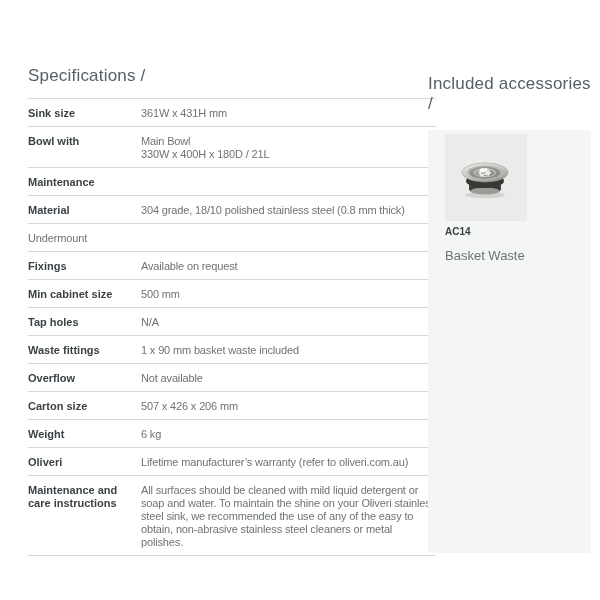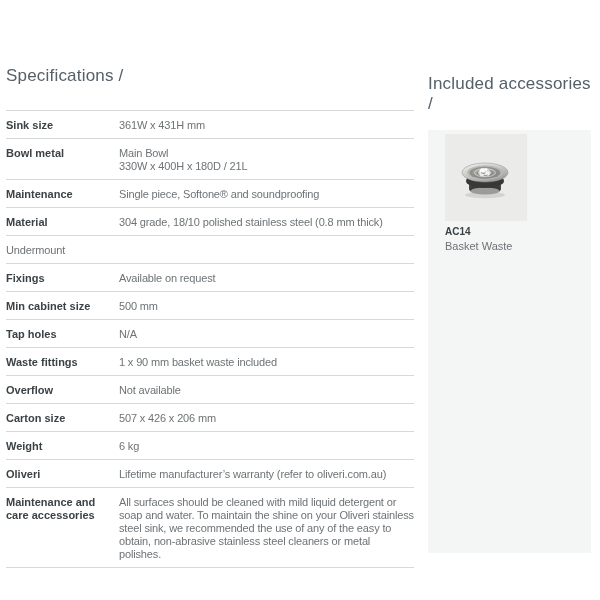--- a/index.html
+++ b/index.html
@@ -4,62 +4,61 @@
 <style>
   * { margin:0; padding:0; box-sizing:border-box; }
   html,body { width:600px; height:600px; }
   body {
     background:#ffffff;
     font-family:"Liberation Sans", sans-serif;
     position:relative;
     overflow:hidden;
     color:#3b4246;
   }
-  .col-left { position:absolute; left:6px; top:66px; width:408px; }
+  .col-left { position:absolute; left:28px; top:66px; width:408px; }
   .col-right { position:absolute; left:428px; top:74px; width:164px; }
   .section-heading {
     font-size:17px; line-height:20px; font-weight:400;
     color:#566069; letter-spacing:0.2px;
   }
-  .spec-table { margin-top:24px; border-bottom:1px solid #d7d9d9; }
+  .spec-table { margin-top:12px; border-bottom:1px solid #d7d9d9; }
   .spec-row { display:flex; border-top:1px solid #d7d9d9; padding:8px 0 6px; }
   .spec-label {
     width:113px; flex:0 0 113px; padding-right:6px;
     font-size:11px; line-height:13px; font-weight:bold; color:#3b4246;
   }
   .spec-value {
     flex:1; font-size:11px; line-height:13px; color:#6d7376;
     white-space:pre-line; letter-spacing:-0.15px;
   }
   .acc-panel {
     margin-top:16px; width:163px; height:423px;
     background:#f4f5f5; padding:4px 0 0 17px;
   }
   .acc-tile { width:82px; height:87px; background:#ebebea; display:block; }
   .acc-code { margin-top:5px; font-size:10px; line-height:12px; font-weight:bold; color:#3b4246; }
-  .acc-name { margin-top:2px; font-size:11px; line-height:12px; color:#6d7376; }
+  .acc-name { margin-top:12px; font-size:13px; line-height:12px; color:#6d7376; }
 </style>
 </head>
 <body>
 
 <div class="col-left">
   <div class="section-heading">Specifications /</div>
   <div class="spec-table">
     <div class="spec-row">
       <div class="spec-label">Sink size</div>
       <div class="spec-value">361W x 431H mm</div>
     </div>
     <div class="spec-row">
-      <div class="spec-label">Bowl metal</div>
+      <div class="spec-label">Bowl with</div>
       <div class="spec-value">Main Bowl
 330W x 400H x 180D / 21L</div>
     </div>
     <div class="spec-row">
       <div class="spec-label">Maintenance</div>
-      <div class="spec-value">Single piece, Softone® and soundproofing</div>
     </div>
     <div class="spec-row">
       <div class="spec-label">Material</div>
       <div class="spec-value">304 grade, 18/10 polished stainless steel (0.8 mm thick)</div>
     </div>
     <div class="spec-row">
       <div class="spec-value">Undermount</div>
     </div>
     <div class="spec-row">
       <div class="spec-label">Fixings</div>
@@ -87,21 +86,21 @@
     </div>
     <div class="spec-row">
       <div class="spec-label">Weight</div>
       <div class="spec-value">6 kg</div>
     </div>
     <div class="spec-row">
       <div class="spec-label">Oliveri</div>
       <div class="spec-value">Lifetime manufacturer’s warranty (refer to oliveri.com.au)</div>
     </div>
     <div class="spec-row">
-      <div class="spec-label">Maintenance and care accessories</div>
+      <div class="spec-label">Maintenance and care instructions</div>
       <div class="spec-value">All surfaces should be cleaned with mild liquid detergent or soap and water. To maintain the shine on your Oliveri stainless steel sink, we recommended the use of any of the easy to obtain, non-abrasive stainless steel cleaners or metal polishes.</div>
     </div>
   </div>
 </div>
 
 <div class="col-right">
   <div class="section-heading">Included accessories /</div>
   <div class="acc-panel">
     <div>
       <span class="acc-tile">

